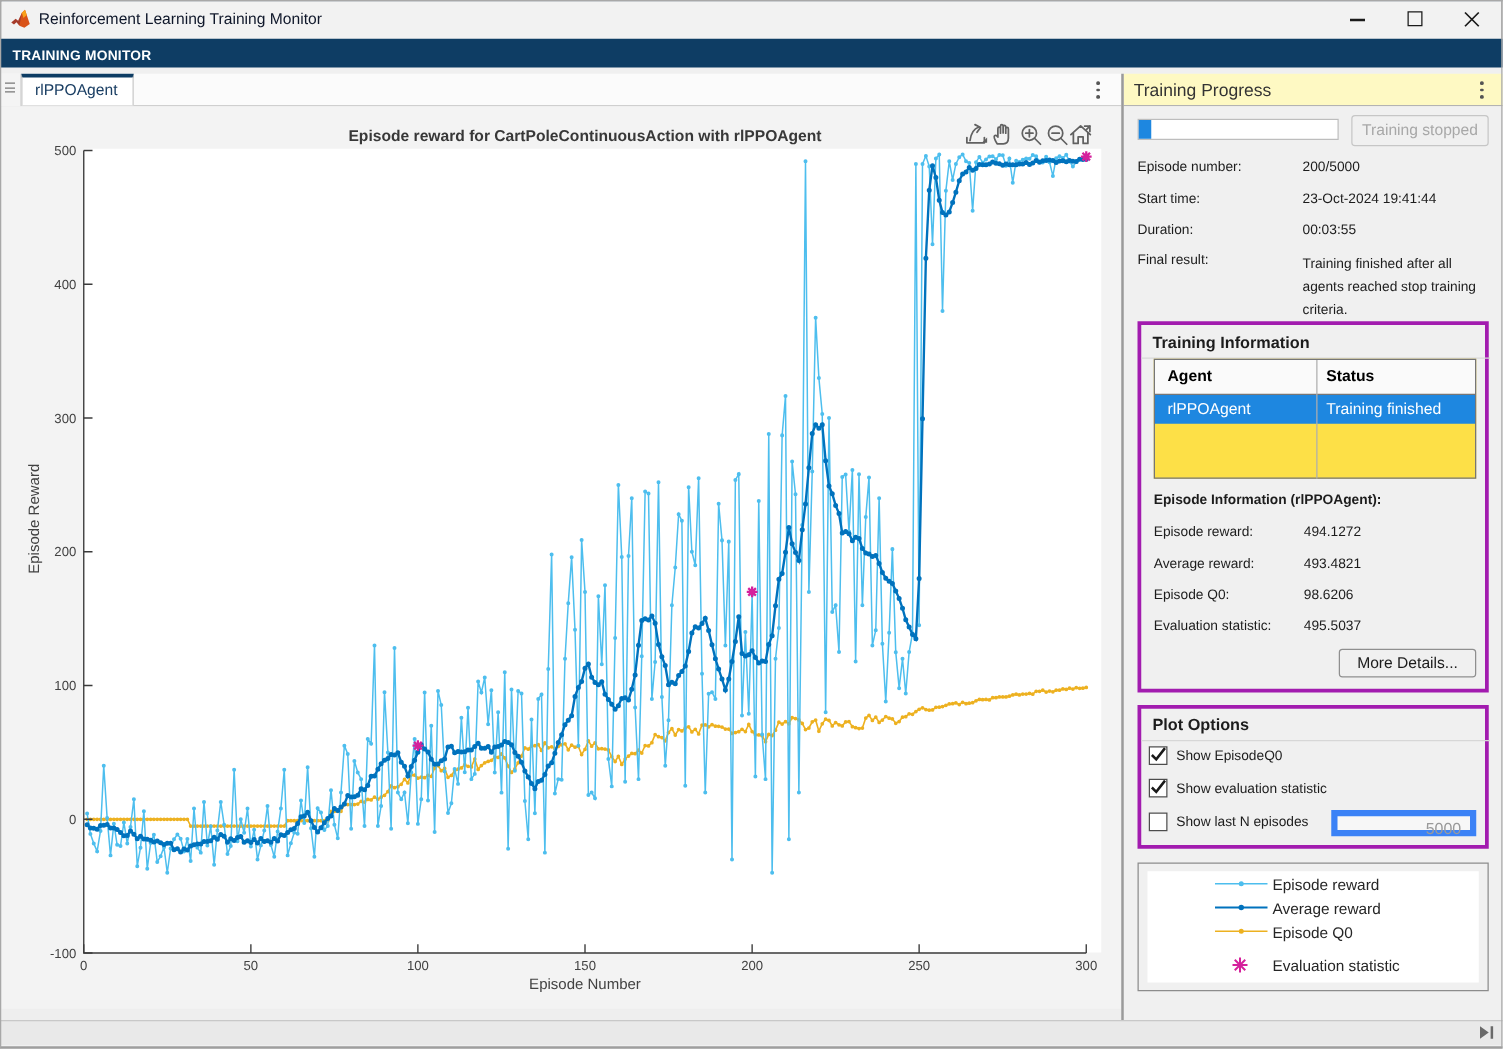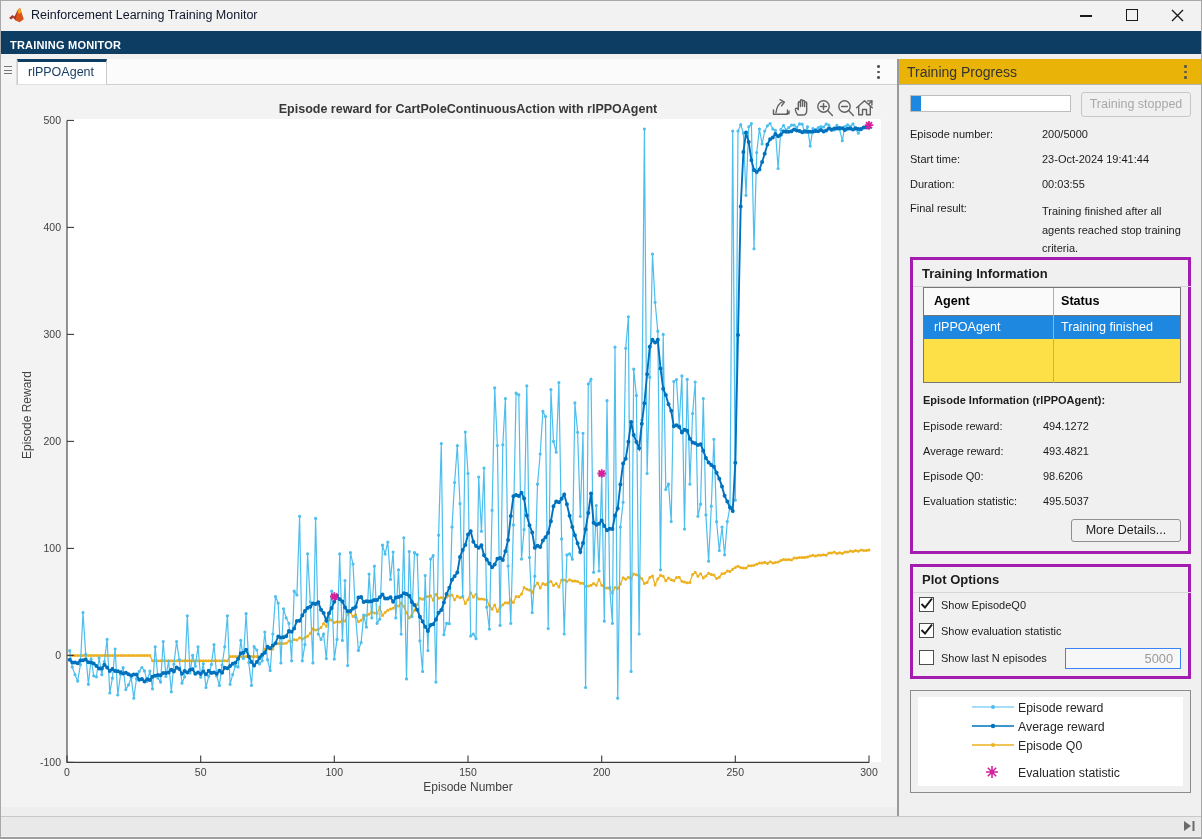--- a/index.html
+++ b/index.html
@@ -3,42 +3,42 @@
 *{margin:0;padding:0;box-sizing:border-box}
 body{width:1202px;height:839px;font-family:"Liberation Sans",sans-serif;background:#f0f0f0;position:relative;overflow:hidden}
 .abs{position:absolute}
 .titlebar{left:0;top:0;width:1202px;height:31px;background:#f2f2f2;border-top:1px solid #8899a8;border-left:1px solid #a8a8a8;border-right:1px solid #a8a8a8}
 .title-text{left:31px;top:8px;font-size:12.5px;color:#0f172a}
 .ribbon{left:0;top:31px;width:1202px;height:23px;background:#0e3d64;color:#fff}
 .ribbon span{position:absolute;left:10px;top:8px;font-size:11px;font-weight:bold;letter-spacing:.2px}
 .tabstrip{left:0;top:59px;width:897px;height:26px;background:#fbfbfb;border-bottom:1px solid #cfcfcf}
 .tab{left:17px;top:59px;width:90px;height:26px;background:#fff;border-left:1px solid #c9c9c9;border-right:1px solid #c9c9c9;border-top:3px solid #0e3d64;border-bottom:1px solid #e0e0e0;text-align:left;padding-left:10px;font-size:12.5px;color:#1a3e63;line-height:21px}
 .hamb{left:0;top:59px;width:17px;height:26px;background:#f4f4f4;border-right:1px solid #ddd}
-.rhead{left:899px;top:59px;width:303px;height:26px;background:#eab308;border-bottom:1px solid #b3b3b3}
+.rhead{left:899px;top:59px;width:303px;height:26px;background:#fef9c3;border-bottom:1px solid #b3b3b3}
 .rhead span{position:absolute;left:8px;top:5px;font-size:14px;color:#333}
 .vdiv{left:897px;top:59px;width:2px;height:757px;background:#9a9a9a}
 .panelbg{left:899px;top:85px;width:303px;height:731px;background:#f0f0f0}
 .dots{width:3px;height:14px;display:flex;flex-direction:column;justify-content:space-between}
 .dots i{width:2.6px;height:2.6px;background:#555;border-radius:50%}
 .pbar{left:910px;top:95px;width:161px;height:17px;background:#fff;border:1px solid #bdbdbd}
 .pfill{left:911px;top:96px;width:10px;height:15px;background:#1e87e0}
 .btn-stop{left:1081px;top:92px;width:110px;height:25px;border:1px solid #c6c6c6;border-radius:3px;color:#a8a8a8;font-size:12.5px;text-align:center;line-height:23px}
 .lbl{font-size:11px;color:#1c1c1c}
 .panel{border:3px solid #a21caf}
 .bold{font-weight:bold}
 .table{left:923px;top:287px;width:258px;height:96px;background:#fde047;border:1px solid #767676}
 .th{position:relative;height:28px;border-bottom:1px solid #767676;background:#fafafa;font-size:12.6px;font-weight:bold}
 .row-sel{position:relative;height:23px;background:#1e87e0;color:#fff;font-size:12.6px}
 .cell1{position:absolute;left:10px;top:0;line-height:27px}
 .cell2{position:absolute;left:137px;top:0;line-height:27px}
 .coldiv{position:absolute;left:129px;top:0;width:1px;height:95px;background:#aeaeae}
 .btn-more{left:1071px;top:519px;width:110px;height:23px;border:1px solid #8f8f8f;border-radius:3px;color:#1c1c1c;font-size:12.5px;text-align:center;line-height:21px}
 .cb{width:15px;height:15px;background:#fff;border:1.4px solid #4d4d4d;position:absolute}
 .cb svg{position:absolute;left:-1px;top:-2px}
-.ninput{left:1065px;top:648px;width:116px;height:21px;border:1px solid #3b82f6;background:#f7f7f7;color:#9a9a9a;font-size:12.8px;text-align:right;line-height:19px;padding-right:7px}
+.ninput{left:1065px;top:648px;width:116px;height:21px;border:5px solid #3b82f6;background:#f7f7f7;color:#9a9a9a;font-size:12.8px;text-align:right;line-height:19px;padding-right:7px}
 .legendbox{left:910px;top:690px;width:281px;height:103px;background:#f0f0f0;border:1px solid #8c8c8c}
 .legendin{left:918px;top:697px;width:265px;height:89px;background:#fff}
 .lgl{position:absolute;font-size:12.3px;color:#262626}
 .strip{left:0;top:816px;width:1202px;height:20px;background:#e9e9e9;border-top:1px solid #c8c8c8}
 .winborder{left:0;top:0;width:1202px;height:839px;border:1px solid #a8a8a8;border-bottom:2px solid #9e9e9e;pointer-events:none;z-index:99}
 </style></head>
 <body>
 <div class="abs titlebar"></div>
 <svg class="abs" style="left:8px;top:7px" width="17" height="17" viewBox="0 0 17 17">
  <polygon points="1,11 4.5,8 6.5,9.6 9.5,3.2 11.5,6.5 7.5,13.5 5.2,10.8 3.2,12.6" fill="#a63b2a"></polygon>

